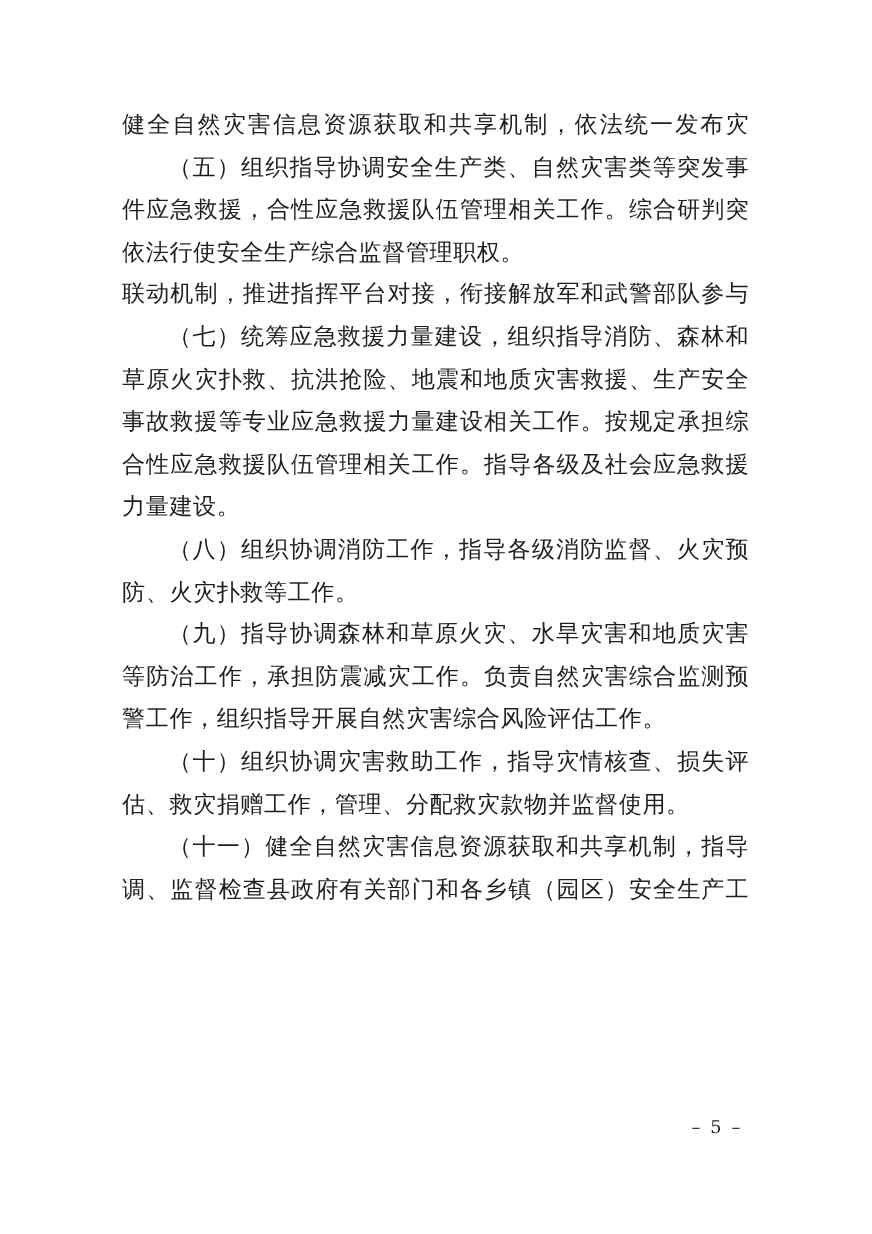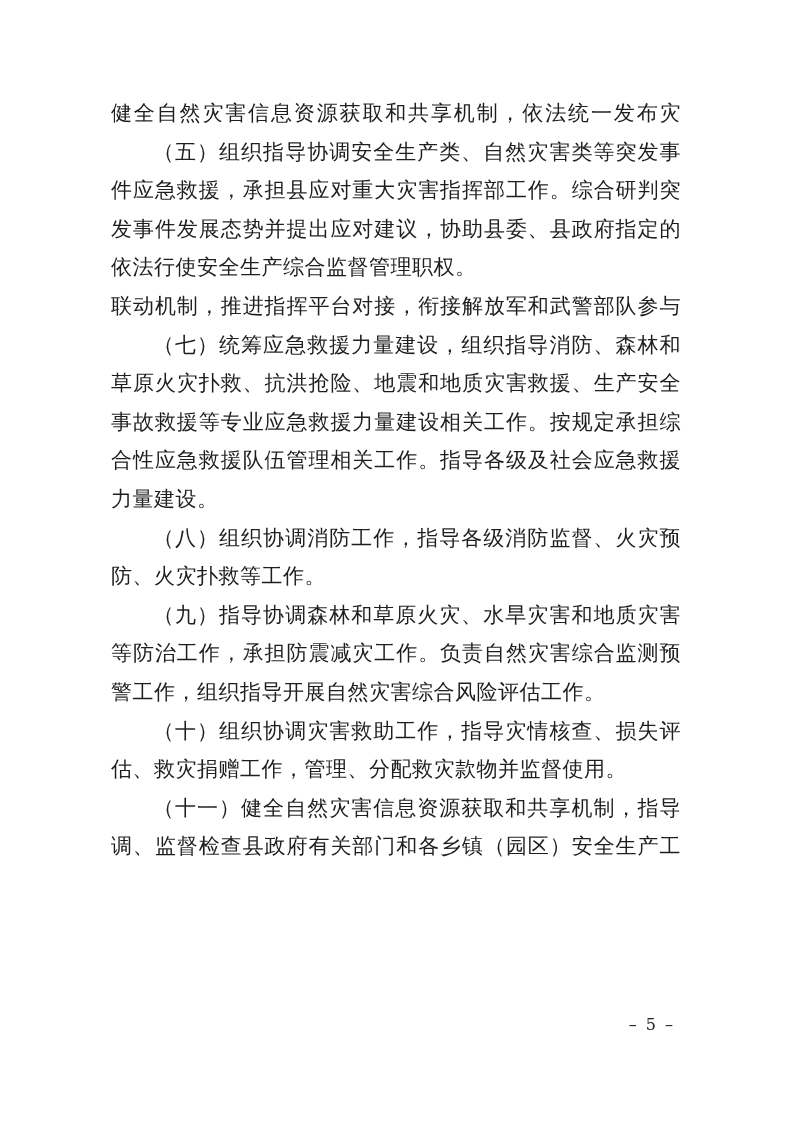--- a/index.html
+++ b/index.html
@@ -49,22 +49,21 @@
     font-family: "DejaVu Serif", serif;
   }
 </style>
 </head>
 <body>
 
 <div class="page">
   <div class="doc-body" id="doc-body">
       <div class="line">健全自然灾害信息资源获取和共享机制，依法统一发布灾情。</div>
       <div class="line justify indent">（五）组织指导协调安全生产类、自然灾害类等突发事</div>
-      <div class="line justify">件应急救援，承担县应对重大灾害指挥部工作。综合研判突</div>
-      <div class="line justify">发事件发展态势并提出应对建议，协助县委、县政府指定的</div>
+      <div class="line justify">件应急救援，合性应急救援队伍管理相关工作。综合研判突</div>
       <div class="line">依法行使安全生产综合监督管理职权。</div>
       <div class="line justify">联动机制，推进指挥平台对接，衔接解放军和武警部队参与</div>
       <div class="line justify indent">（七）统筹应急救援力量建设，组织指导消防、森林和</div>
       <div class="line justify">草原火灾扑救、抗洪抢险、地震和地质灾害救援、生产安全</div>
       <div class="line justify">事故救援等专业应急救援力量建设相关工作。按规定承担综</div>
       <div class="line justify">合性应急救援队伍管理相关工作。指导各级及社会应急救援</div>
       <div class="line">力量建设。</div>
       <div class="line justify indent">（八）组织协调消防工作，指导各级消防监督、火灾预</div>
       <div class="line">防、火灾扑救等工作。</div>
       <div class="line justify indent">（九）指导协调森林和草原火灾、水旱灾害和地质灾害</div>

